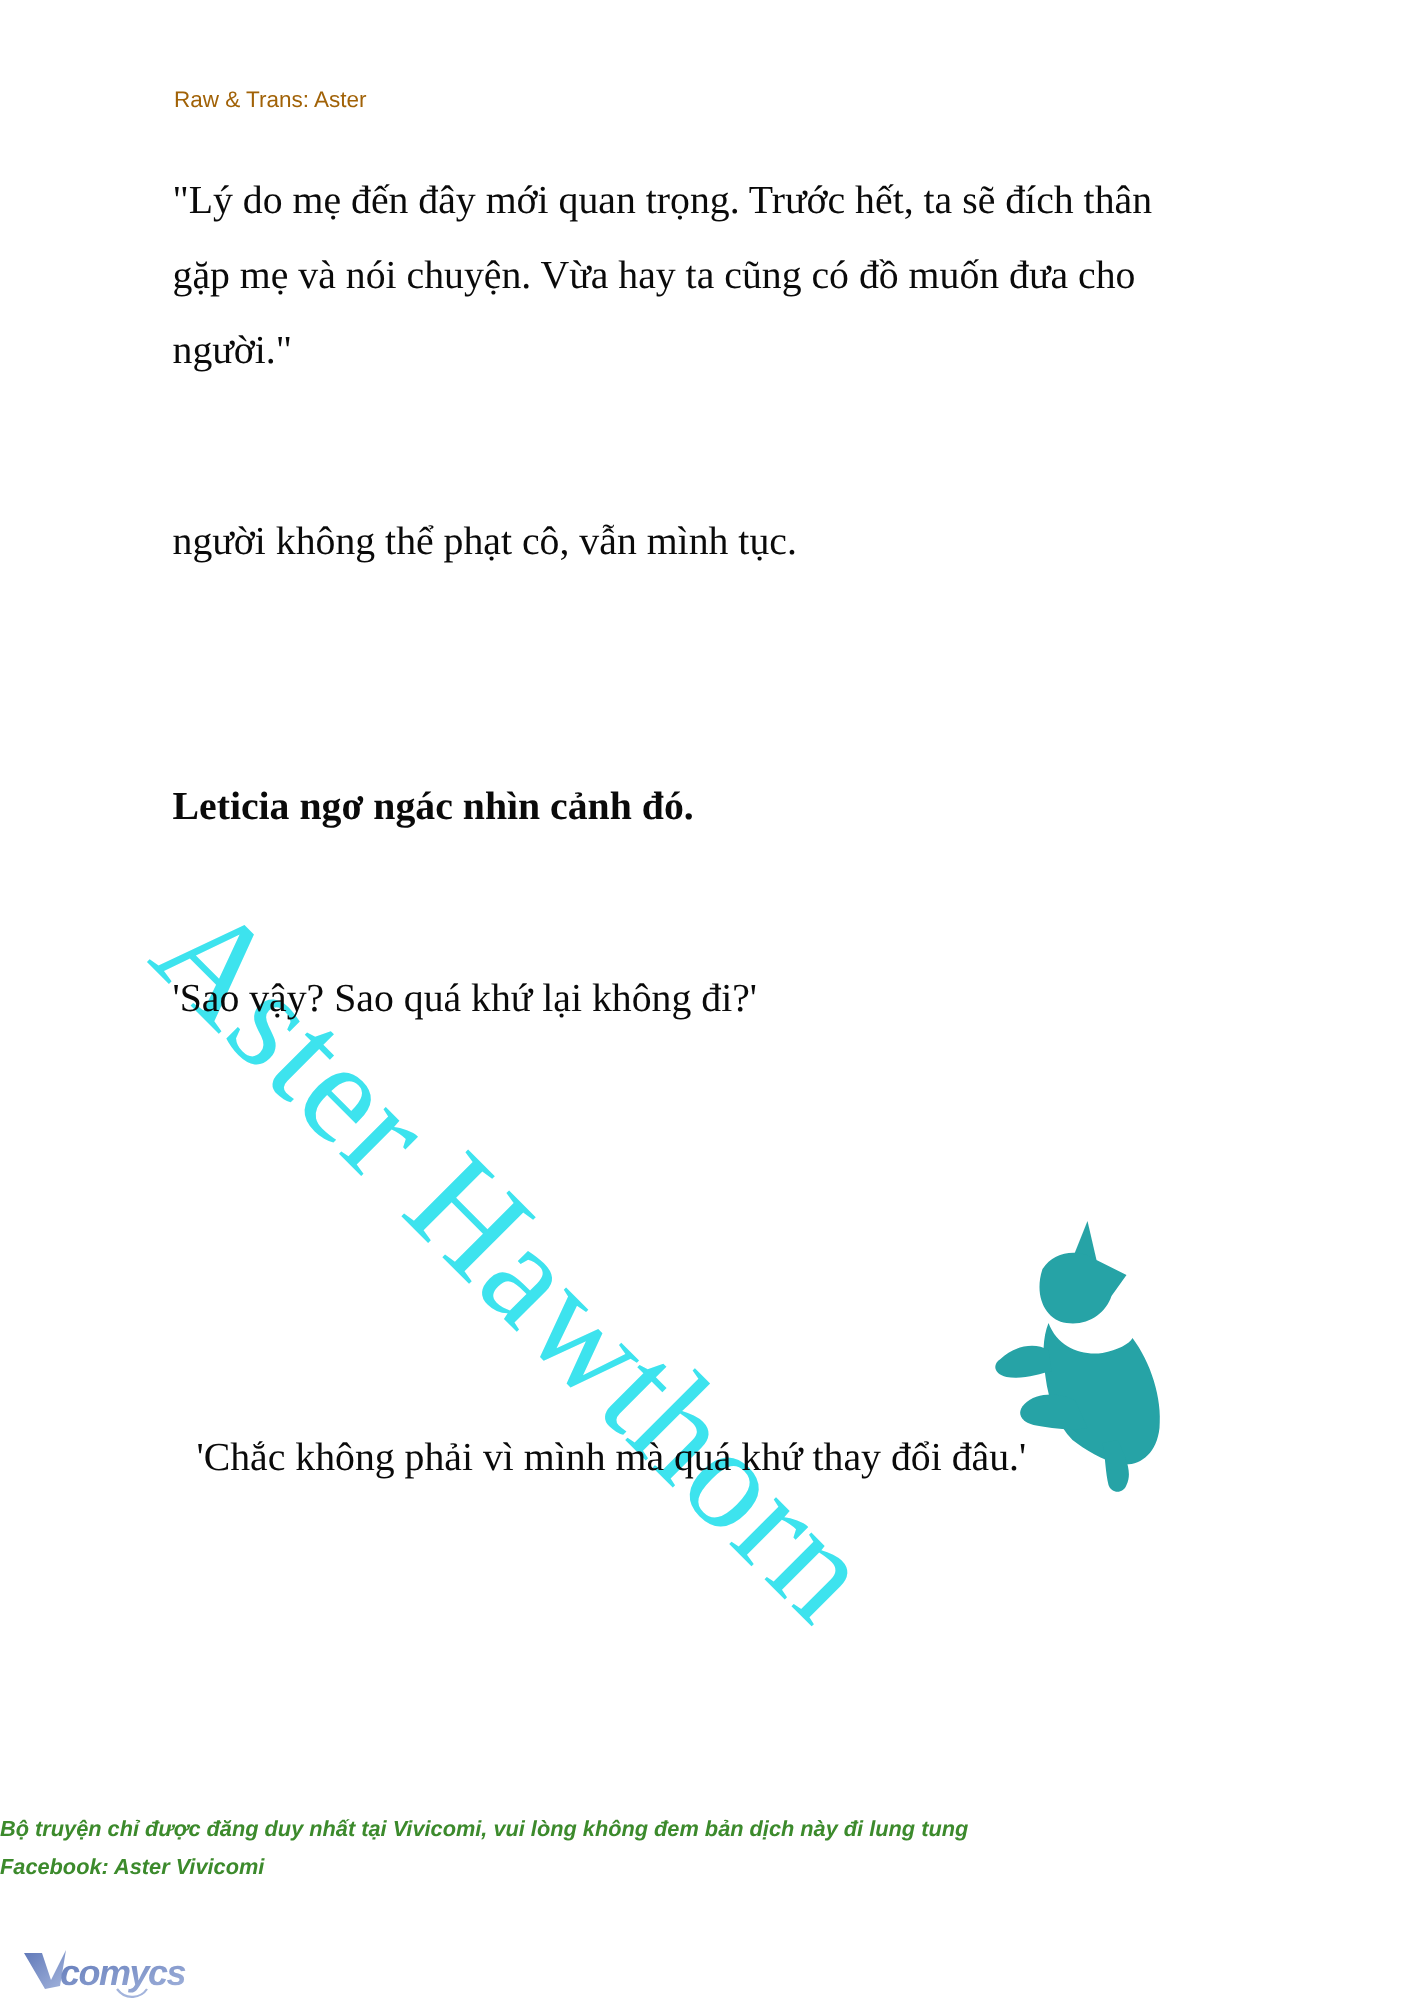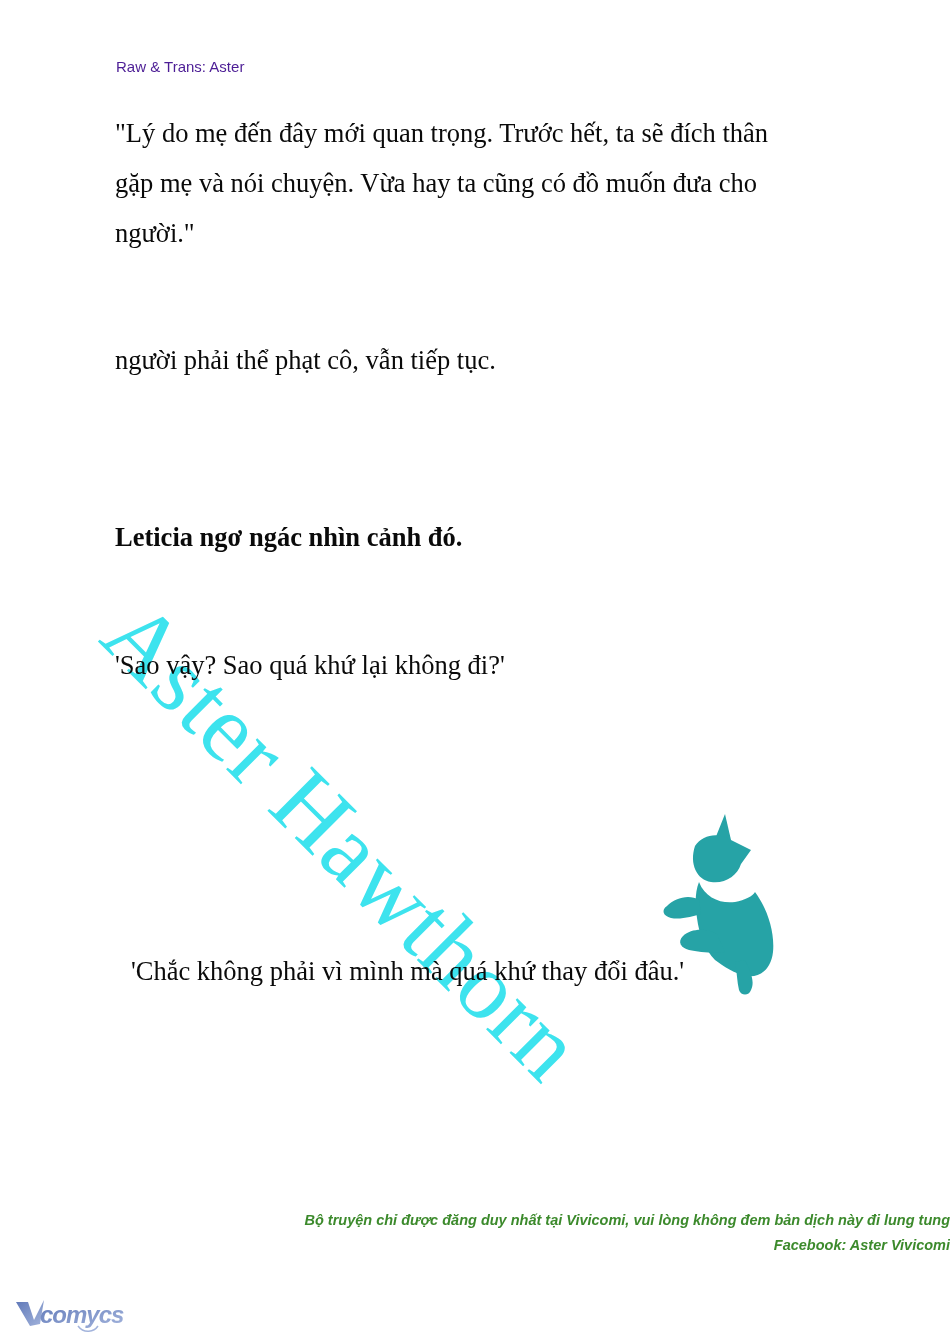--- a/index.html
+++ b/index.html
@@ -19,21 +19,21 @@
       width: 950px;
       height: 1343px;
       background: #ffffff;
     }
     .header-credit {
       position: absolute;
       left: 116px;
       top: 58px;
       font-family: "Liberation Sans", sans-serif;
       font-size: 15px;
-      color: #4c1d95;
+      color: #a16207;
       margin: 0;
     }
     .para {
       position: absolute;
       left: 115px;
       width: 740px;
       margin: 0;
       font-family: "Liberation Serif", serif;
       font-size: 26.5px;
       line-height: 50px;
@@ -69,21 +69,21 @@
       top: 810px;
       width: 130px;
       height: 185px;
       z-index: 3;
     }
     .footer-notice {
       position: absolute;
       left: 0;
       width: 950px;
       top: 1208px;
-      text-align: right;
+      text-align: left;
       font-family: "Liberation Sans", sans-serif;
       font-style: italic;
       font-weight: bold;
       font-size: 14.5px;
       line-height: 25px;
       color: #3c8a2c;
       margin: 0;
     }
     .footer-notice .line { display: block; }
     .logo {
@@ -104,21 +104,21 @@
 
   <div class="watermark">Aster Hawthorn</div>
 
   <p class="para p1">
     <span class="line">"Lý do mẹ đến đây mới quan trọng. Trước hết, ta sẽ đích thân</span>
     <span class="line">gặp mẹ và nói chuyện. Vừa hay ta cũng có đồ muốn đưa cho</span>
     <span class="line">người."</span>
   </p>
 
   <p class="para p2">
-    <span class="line">người phải thể phạt cô, vẫn tiếp tục.</span>
+    <span class="line">người không thể phạt cô, vẫn mình tục.</span>
   </p>
 
   <p class="para p3">
     <span class="line">Leticia ngơ ngác nhìn cảnh đó.</span>
   </p>
 
   <p class="para p4">
     <span class="line">'Sao vậy? Sao quá khứ lại không đi?'</span>
   </p>
 

